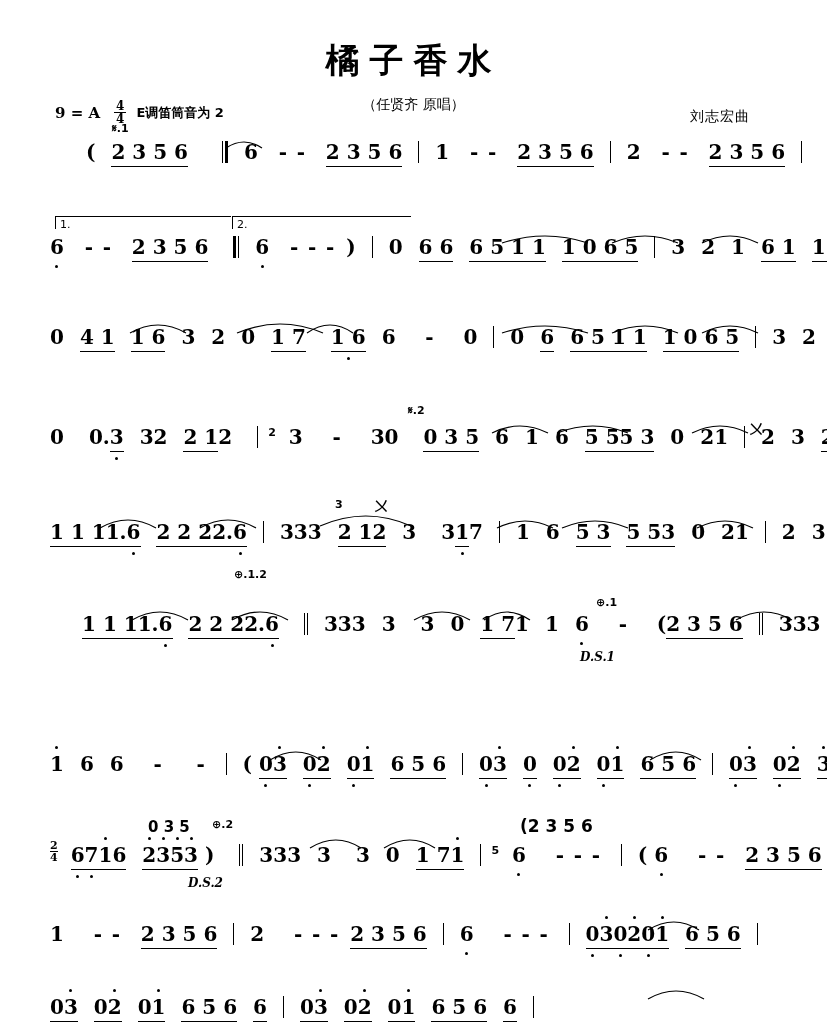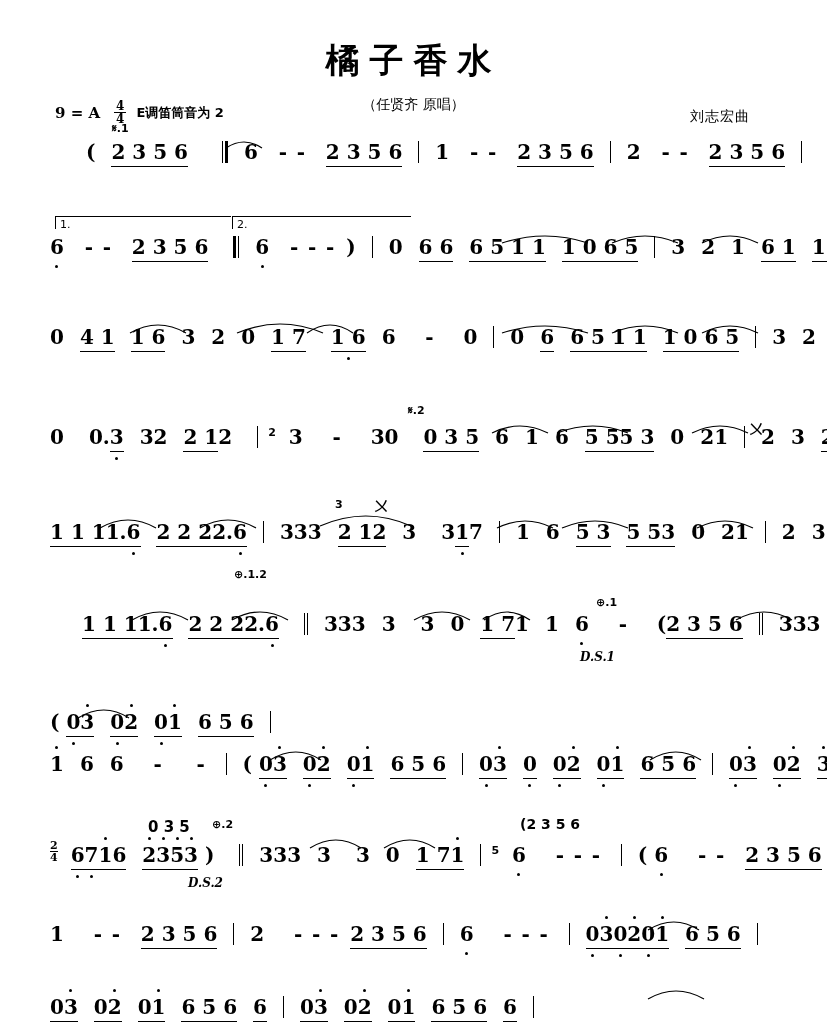--- a/index.html
+++ b/index.html
@@ -435,48 +435,35 @@
     </svg>
     <svg class="arc" style="left:400px; top:-8px;" width="50" height="18">
       <path d="M2,16 Q25,0 48,16" stroke="#000" stroke-width="1.2" fill="none"></path>
     </svg>
     <svg class="arc" style="left:652px; top:-8px;" width="60" height="18">
       <path d="M2,16 Q30,0 58,16" stroke="#000" stroke-width="1.2" fill="none"></path>
     </svg>
   </div>
   <div class="ds" style="left:580px; top:650px;text-align:right;">D.S.1</div>
 
-  <div class="row" style="top:710px;">
-    <div class="line">
+
+  <div class="row" style="top:752px;">
+    <div class="line">
+      <span class="tok dotu">1</span><span class="sp"></span>
+      <span class="tok">6</span><span class="sp"></span>
+      <span class="tok">6</span><span class="sp2"></span>
+      <span class="dash">-</span><span class="sp2"></span>
+      <span class="dash">-</span>
+      <span class="bar"></span>
       <span class="tok">(</span>
       <span class="tok u1 dotd">0</span><span class="tok u1 dotu">3</span><span class="sp"></span>
       <span class="tok u1 dotd">0</span><span class="tok u1 dotu">2</span><span class="sp"></span>
       <span class="tok u1 dotd">0</span><span class="tok u1 dotu">1</span><span class="sp"></span>
       <span class="tok u1">6 5 6</span>
       <span class="bar"></span>
-    </div>
-    <svg class="arc" style="left:26px; top:-8px;" width="55" height="18">
-      <path d="M2,16 Q28,0 53,16" stroke="#000" stroke-width="1.2" fill="none"></path>
-    </svg>
-  </div>
-
-  <div class="row" style="top:752px;">
-    <div class="line">
-      <span class="tok dotu">1</span><span class="sp"></span>
-      <span class="tok">6</span><span class="sp"></span>
-      <span class="tok">6</span><span class="sp2"></span>
-      <span class="dash">-</span><span class="sp2"></span>
-      <span class="dash">-</span>
-      <span class="bar"></span>
-      <span class="tok">(</span>
-      <span class="tok u1 dotd">0</span><span class="tok u1 dotu">3</span><span class="sp"></span>
-      <span class="tok u1 dotd">0</span><span class="tok u1 dotu">2</span><span class="sp"></span>
-      <span class="tok u1 dotd">0</span><span class="tok u1 dotu">1</span><span class="sp"></span>
-      <span class="tok u1">6 5 6</span>
-      <span class="bar"></span>
       <span class="tok u1 dotd">0</span><span class="tok u1 dotu">3</span><span class="sp"></span>
       <span class="tok u1 dotd">0</span><span class="sp"></span>
       <span class="tok u1 dotd">0</span><span class="tok u1 dotu">2</span><span class="sp"></span>
       <span class="tok u1 dotd">0</span><span class="tok u1 dotu">1</span><span class="sp"></span>
       <span class="tok u1">6 5 6</span>
       <span class="bar"></span>
       <span class="tok u1 dotd">0</span><span class="tok u1 dotu">3</span><span class="sp"></span>
       <span class="tok u1 dotd">0</span><span class="tok u1 dotu">2</span><span class="sp"></span>
       <span class="tok u1 dotu">3</span><span class="sp"></span>
       
@@ -485,21 +472,21 @@
     <svg class="arc" style="left:218px; top:-8px;" width="55" height="18">
       <path d="M2,16 Q28,0 53,16" stroke="#000" stroke-width="1.2" fill="none"></path>
     </svg>
     <svg class="arc" style="left:598px; top:-8px;" width="55" height="18">
       <path d="M2,16 Q28,0 53,16" stroke="#000" stroke-width="1.2" fill="none"></path>
     </svg>
   </div>
 
   <div class="above" style="left:148px; top:818px; font-size:15px; font-weight:bold;">0 3 5</div>
   <div class="mark" style="left:212px; top:818px;">⊕.2</div>
-  <div class="above" style="left:520px; top:816px; font-size:14px; font-weight:bold;">(2 3 5 6</div>
+  <div class="above" style="left:520px; top:816px; font-size:17px; font-weight:bold;">(2 3 5 6</div>
 
   <div class="row" style="top:840px;">
     <div class="line">
       <span class="small-meter"><span class="num">2</span><span class="den">4</span></span>
       <span class="tok u1 dotd">6</span><span class="tok u1 dotd">7</span><span class="tok u1 dotu">1</span><span class="tok u1">6</span><span class="sp"></span>
       <span class="tok u1 dotu">2</span><span class="tok u1 dotu">3</span><span class="tok u1 dotu">5</span><span class="tok u1 dotu">3</span>
       <span class="tok">)</span><span class="sp"></span>
       <span class="bar" style="margin-right:2px;"></span><span class="bar" style="margin-left:0;"></span>
       <span class="tok">3</span><span class="tok">3</span><span class="tok">3</span><span class="sp"></span>
       <span class="tok">3</span><span class="sp2"></span>

